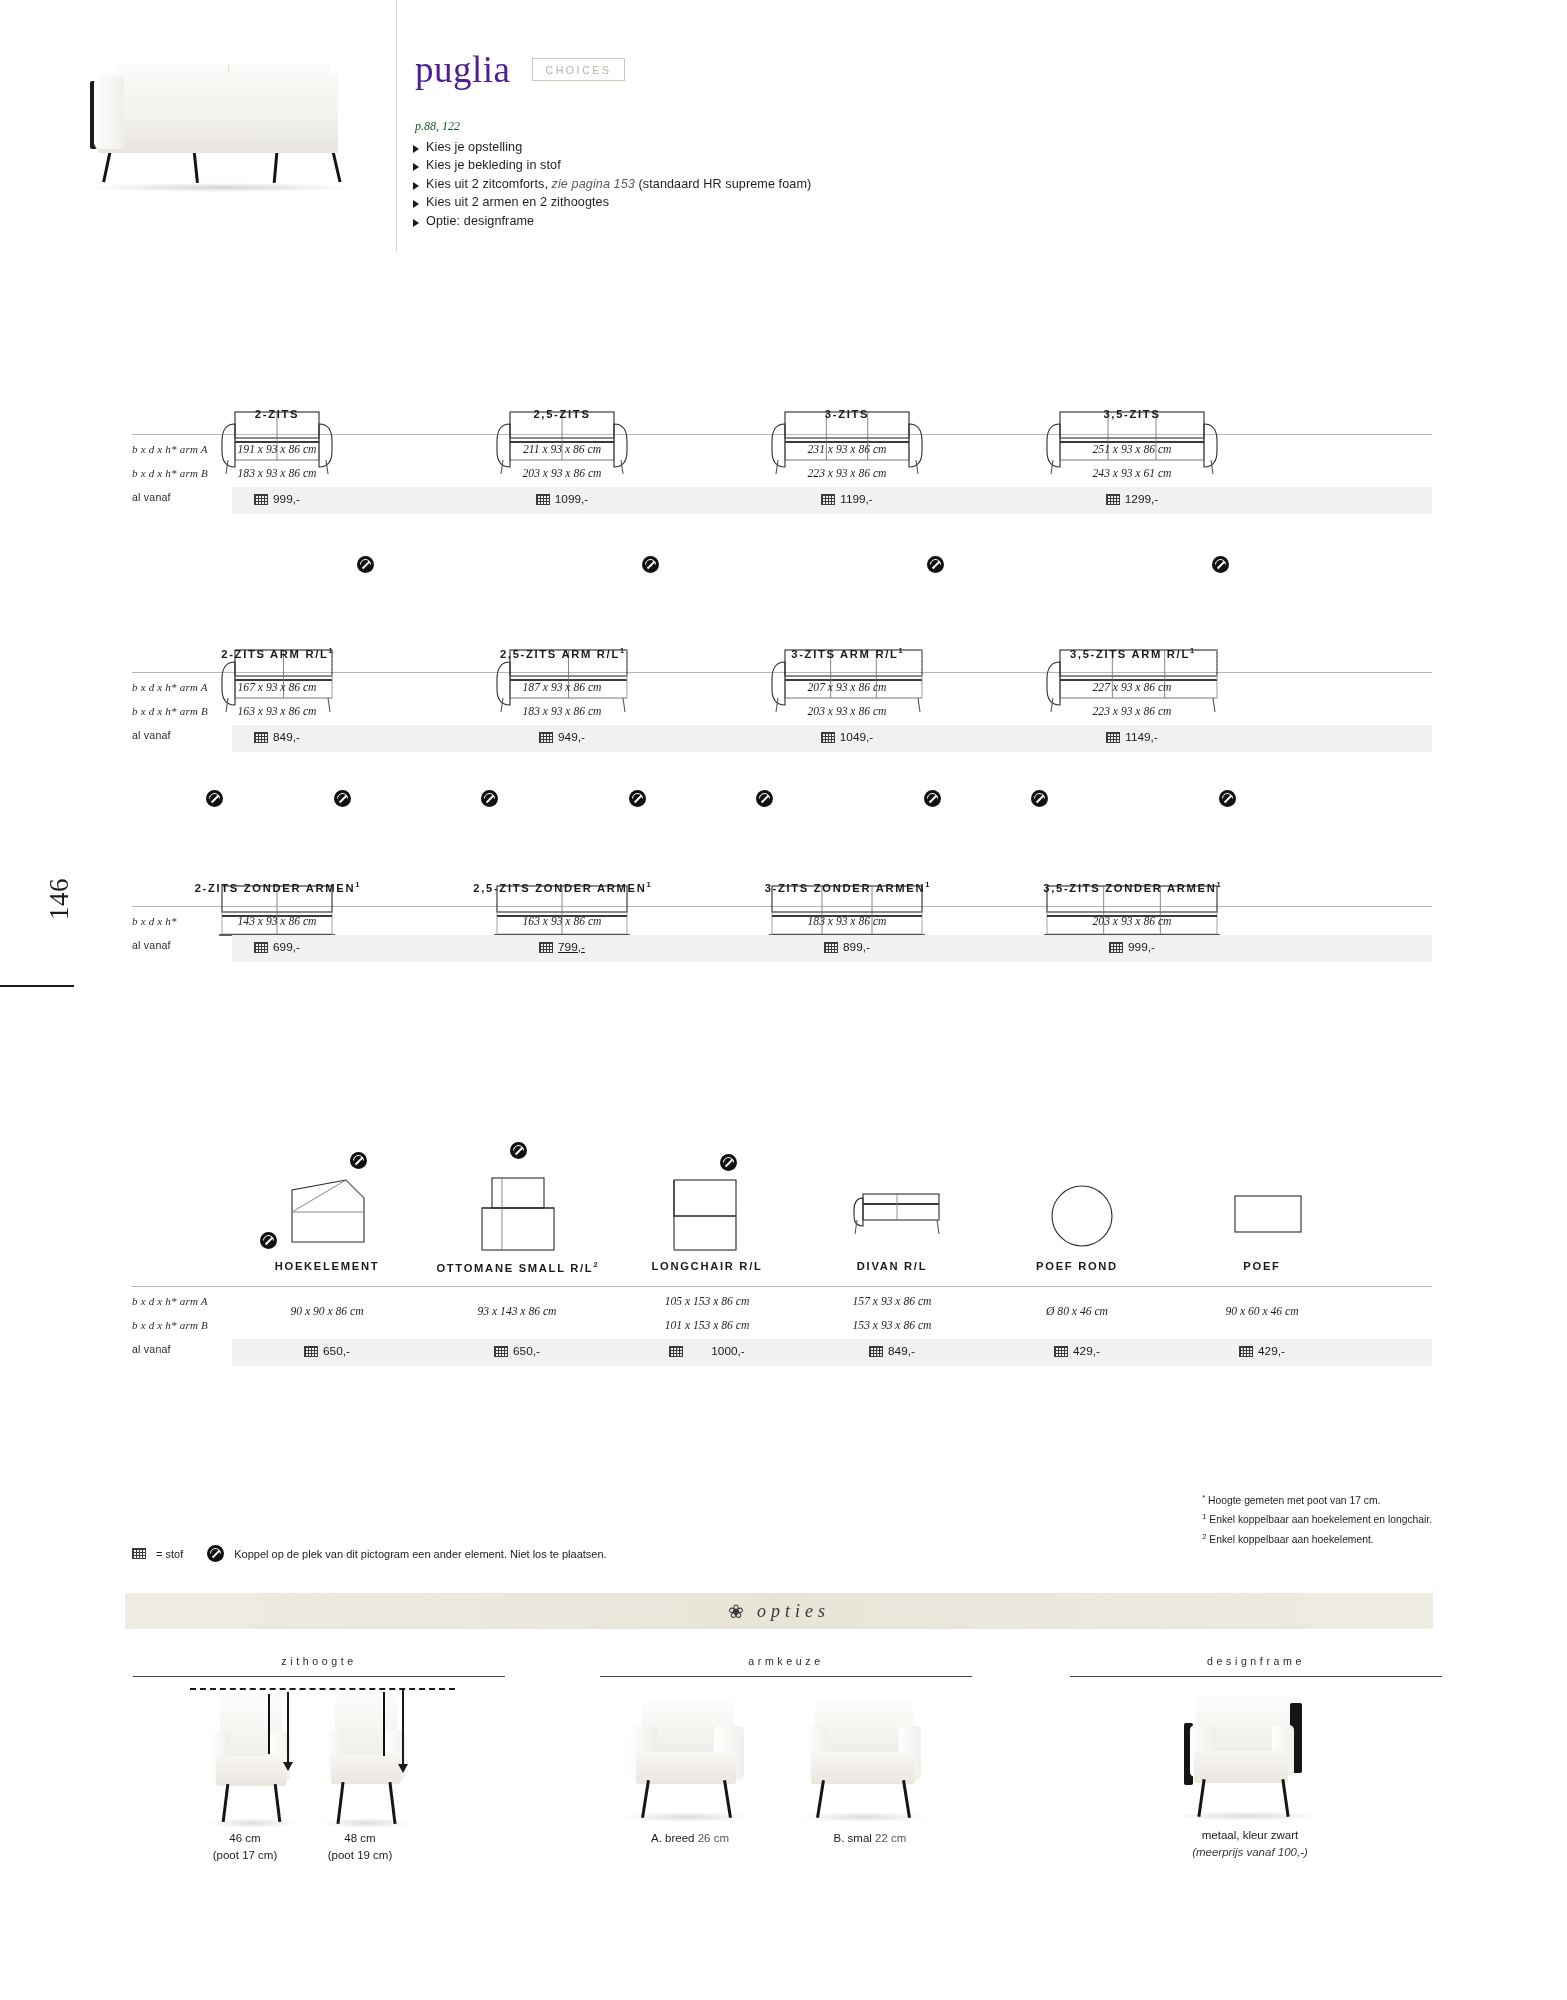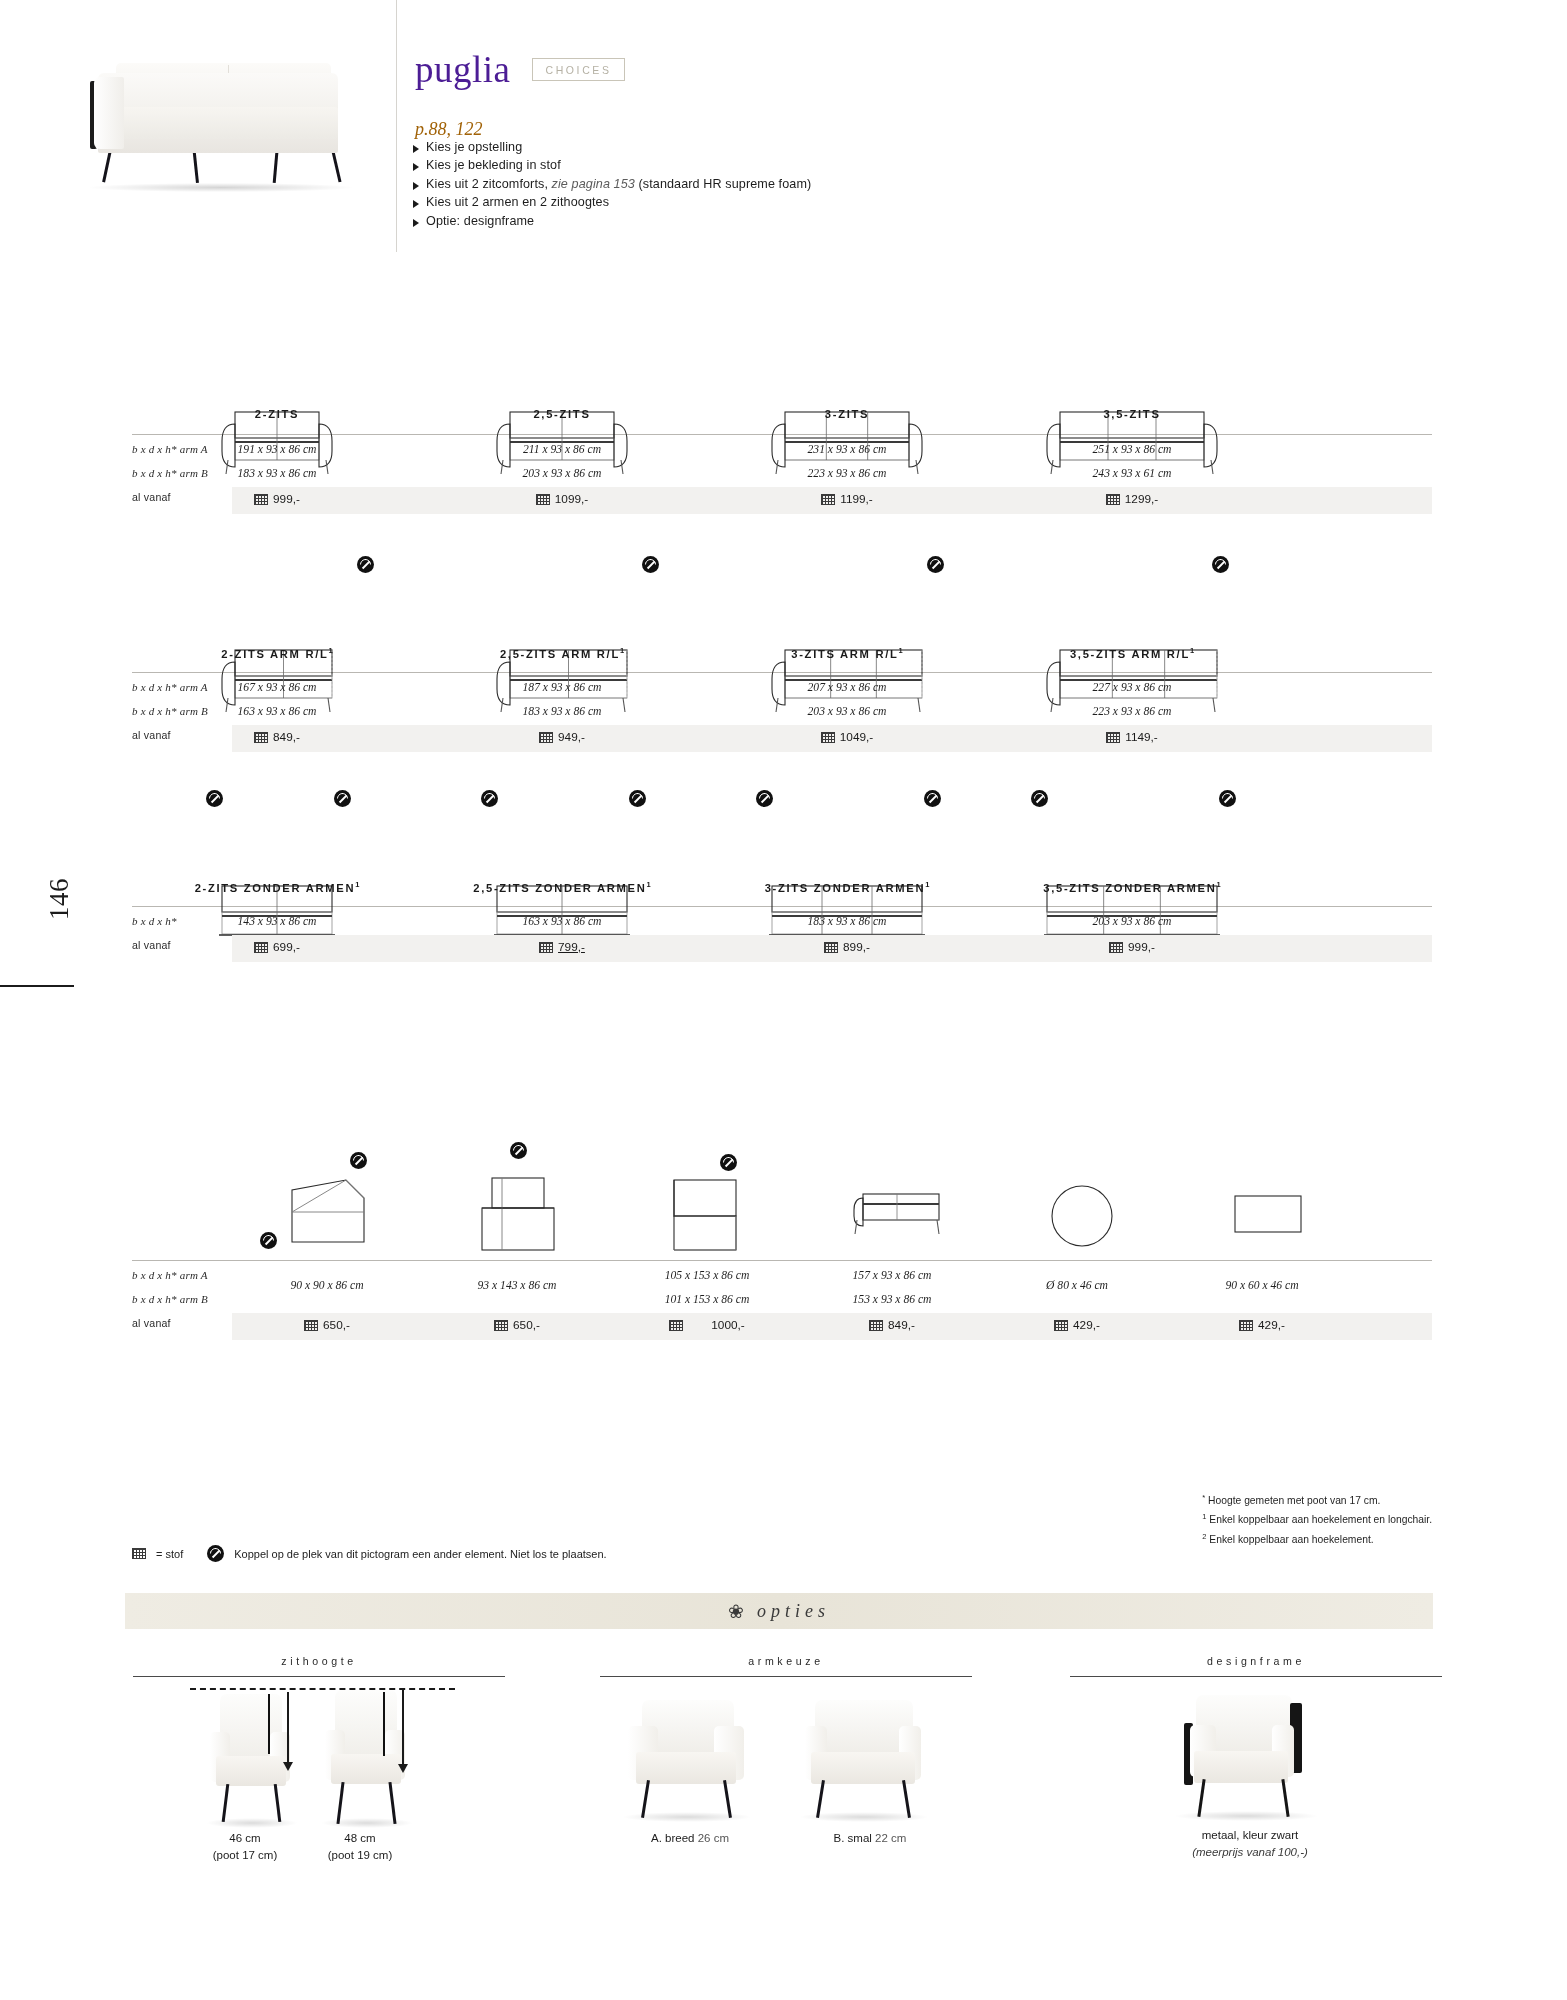--- a/index.html
+++ b/index.html
@@ -50,21 +50,21 @@
   .title-puglia {
     font-family: "Liberation Serif", serif; font-size: 37px; color: #4c1d95;
     letter-spacing: .5px; font-weight: 400;
   }
   .choices-badge {
     border: 1px solid #c9c5b8; color:#b5b1a4; font-size: 10.5px; letter-spacing: 2.6px;
     padding: 5px 12px 4px; font-weight: 400;
   }
   .pages-ref {
     position:absolute; left:415px; top:119px;
-    font-family:"Liberation Serif", serif; font-style: italic; font-size: 18px; color:#a16207;
+    font-family:"Liberation Serif", serif; font-style: italic; font-size: 12px; color:#14532d;
   }
   .bullets { position:absolute; left:413px; top:140px; width: 700px; }
   .bullet { display:flex; align-items:flex-start; gap:7px; height: 18.4px; }
   .bullet .tri {
     width:0; height:0; border-left:6px solid #1a1a1a;
     border-top:4px solid transparent; border-bottom:4px solid transparent; margin-top:5px; flex:0 0 auto;
   }
   .bullet .btxt { font-size: 12.6px; color:#1d1d1d; letter-spacing:.1px; white-space:nowrap; }
   .bullet .btxt i { font-style: italic; color:#5c5c5c; }
 
@@ -614,20 +614,28 @@
           </svg>
         </div>
         <div class="fig-cell" style="left: 1035px; width: 190px; height: 120px;">
           <svg width="130" height="100" class="draw" style="bottom: 0px;">
             <g transform="translate(22,12)">
               <rect x="16" y="24" width="66" height="36" fill="none" stroke="#2b2b2b" stroke-width="1.1"></rect>
             </g>
           </svg>
         </div>
       </div>
+      <div class="names-row">
+        <div class="name-cell" style="left: 100px; width: 190px;">HOEKELEMENT</div>
+        <div class="name-cell" style="left: 290px; width: 190px;">OTTOMANE SMALL R/L<sup>2</sup></div>
+        <div class="name-cell" style="left: 480px; width: 190px;">LONGCHAIR R/L</div>
+        <div class="name-cell" style="left: 665px; width: 190px;">DIVAN R/L</div>
+        <div class="name-cell" style="left: 850px; width: 190px;">POEF ROND</div>
+        <div class="name-cell" style="left: 1035px; width: 190px;">POEF</div>
+      </div>
       <div class="hrule" style="margin-bottom: 4px;"></div>
       <div class="data-row">
         <div class="row-label">b x d x h* arm A</div>
         <div class="data-cell" style="left: 100px; width: 190px; top: 14px;">90 x 90 x 86 cm</div>
         <div class="data-cell" style="left: 290px; width: 190px; top: 14px;">93 x 143 x 86 cm</div>
         <div class="data-cell" style="left: 480px; width: 190px;">105 x 153 x 86 cm</div>
         <div class="data-cell" style="left: 665px; width: 190px;">157 x 93 x 86 cm</div>
         <div class="data-cell" style="left: 850px; width: 190px; top: 14px;">Ø 80 x 46 cm</div>
         <div class="data-cell" style="left: 1035px; width: 190px; top: 14px;">90 x 60 x 46 cm</div>
       </div>

